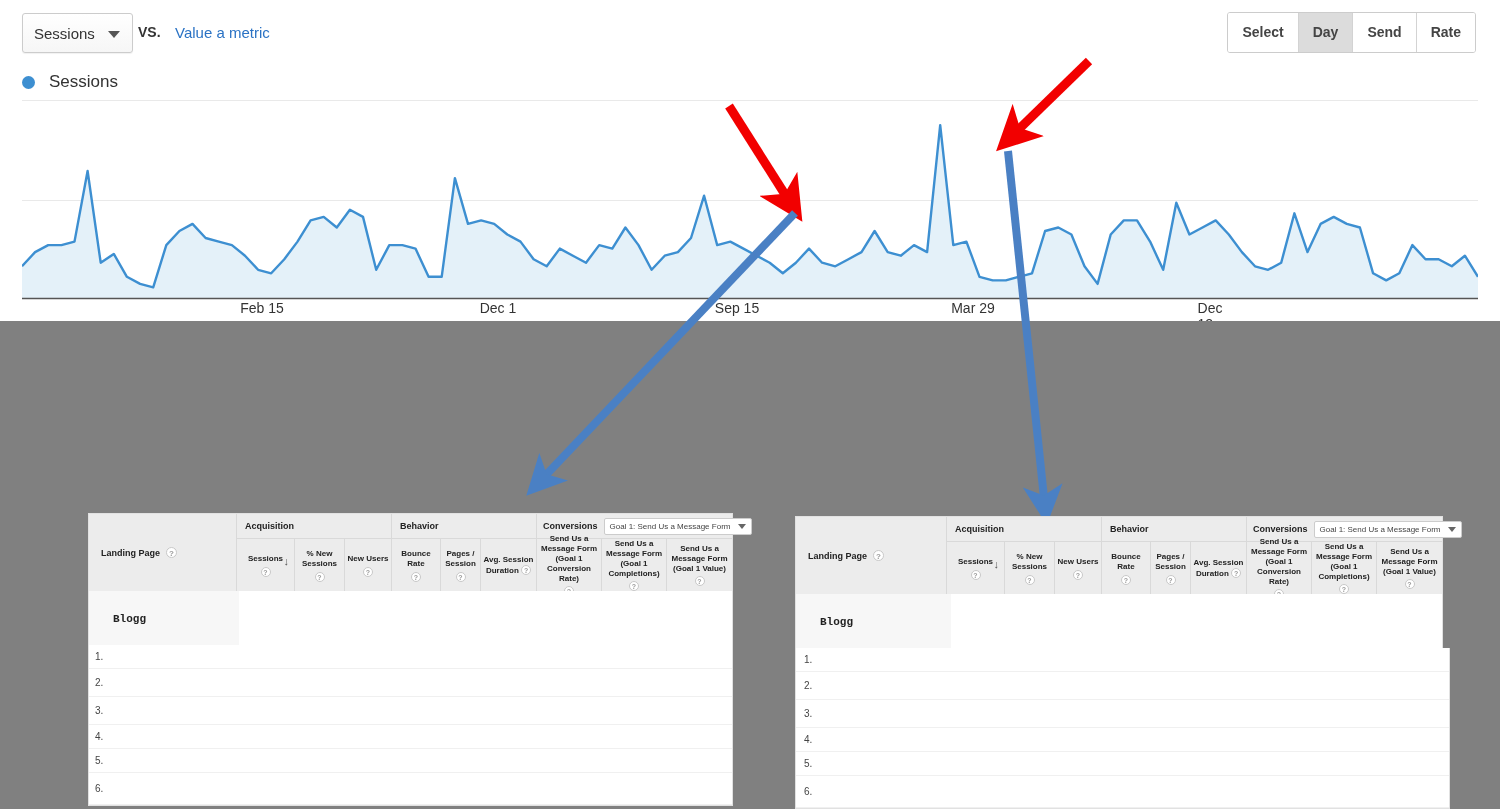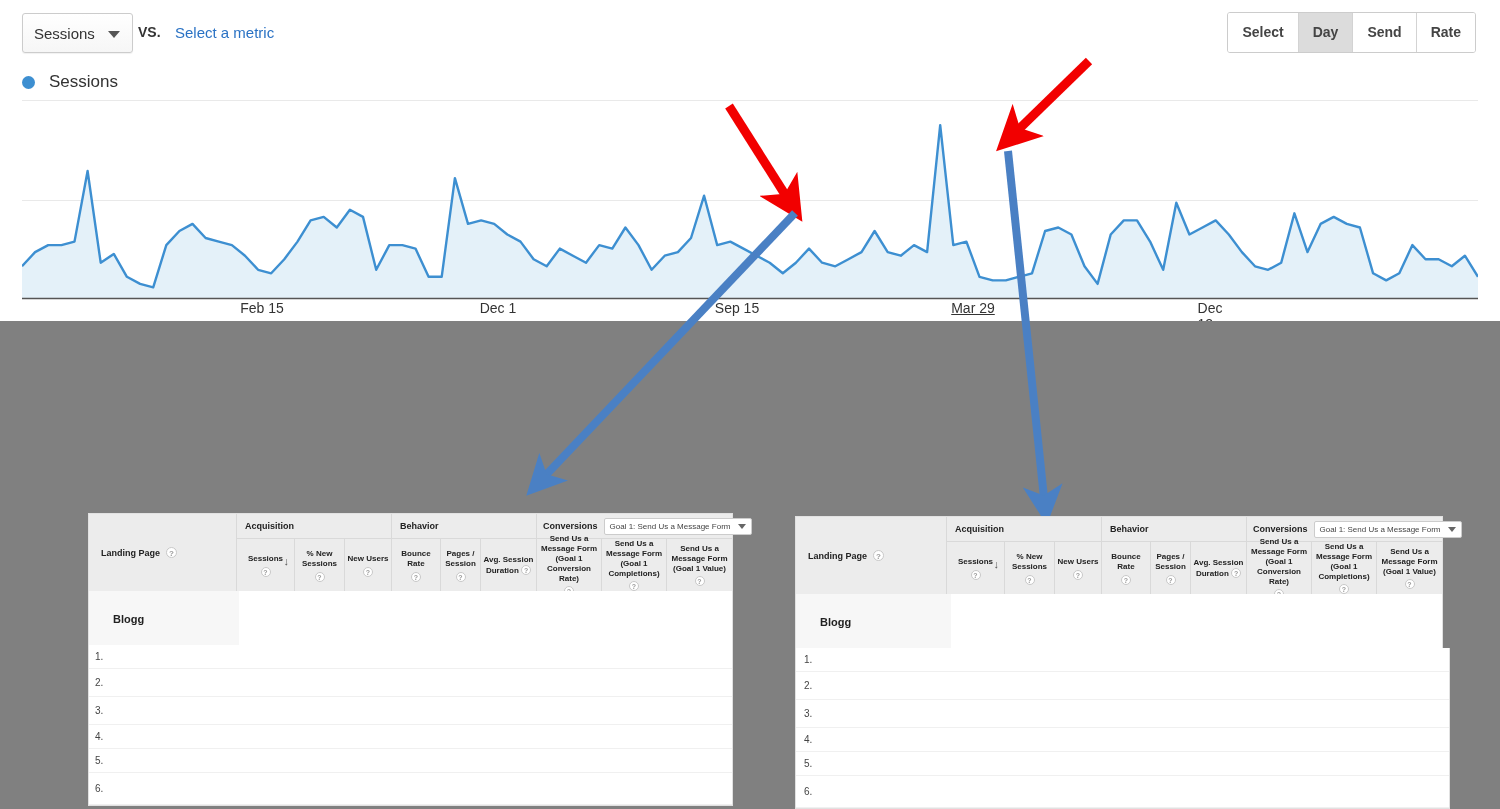--- a/index.html
+++ b/index.html
@@ -138,42 +138,42 @@
     position:relative; cursor:pointer; white-space:nowrap;
   }
   .goal-select .gcaret{
     width:0;height:0;border-left:4px solid transparent;
     border-right:4px solid transparent;border-top:5px solid #666;
     margin-left:8px;
   }
 
   .tbl-body{ background:#fff; border:1px solid #e1e1e1; border-top:none; }
   .section-row{ display:flex; background:#f7f7f7; }
-  .section-row .sec-label{ font-weight:bold; color:#222; display:flex; align-items:center; }
+  .section-row .sec-label{ font-weight:bold; color:#222; display:flex; align-items:center;font-family:Liberation Mono, monospace; }
   .section-row .sec-rest{ background:#fff; flex:1; }
 
   .num-rows{ background:#fff; }
   .num-row{ display:flex; align-items:center; border-bottom:1px solid #f0f0f0; }
   .num-row .idx{ color:#444; }
 </style>
 </head>
 <body>
 
 <div id="top-panel">
 
   <div id="metric-row">
 
     <div id="metric-select">
       <span class="lbl">Sessions</span>
       <span class="caret"></span>
     </div>
 
     <div id="vs-label">VS.</div>
 
-    <div id="select-metric-link">Select a metric</div>
+    <div id="select-metric-link">Value a metric</div>
 
     <div id="granularity">
       <div class="seg">Select</div>
       <div class="seg active">Day</div>
       <div class="seg">Send</div>
       <div class="seg">Rate</div>
     </div>
   </div>
 
   <div id="legend">
@@ -188,21 +188,21 @@
       <path id="area-path" fill="#e4f1f9" stroke="none" d="M0.0,166.3 L13.1,152.1 L26.2,145.1 L39.4,145.1 L52.5,141.6 L65.6,71.0 L78.7,162.7 L91.8,153.9 L104.9,176.8 L118.1,183.9 L131.2,187.4 L144.3,145.1 L157.4,131.0 L170.5,123.9 L183.6,138.0 L196.8,141.6 L209.9,145.1 L223.0,155.7 L236.1,169.8 L249.2,173.3 L262.3,159.2 L275.5,141.6 L288.6,120.4 L301.7,116.9 L314.8,127.5 L327.9,109.8 L341.0,116.9 L354.2,169.8 L367.3,145.1 L380.4,145.1 L393.5,148.6 L406.6,176.8 L419.7,176.8 L432.9,78.1 L446.0,123.9 L459.1,120.4 L472.2,123.9 L485.3,134.5 L498.5,141.6 L511.6,159.2 L524.7,166.3 L537.8,148.6 L550.9,155.7 L564.0,162.7 L577.2,145.1 L590.3,148.6 L603.4,127.5 L616.5,145.1 L629.6,169.8 L642.7,155.7 L655.9,152.1 L669.0,138.0 L682.1,95.7 L695.2,145.1 L708.3,141.6 L721.4,148.6 L734.6,155.7 L747.7,162.7 L760.8,173.3 L773.9,162.7 L787.0,148.6 L800.1,162.7 L813.3,166.3 L826.4,159.2 L839.5,152.1 L852.6,131.0 L865.7,152.1 L878.8,155.7 L892.0,145.1 L905.1,152.1 L918.2,25.2 L931.3,145.1 L944.4,141.6 L957.5,176.8 L970.7,180.4 L983.8,180.4 L996.9,176.8 L1010.0,173.3 L1023.1,131.0 L1036.3,127.5 L1049.4,134.5 L1062.5,166.3 L1075.6,183.9 L1088.7,134.5 L1101.8,120.4 L1115.0,120.4 L1128.1,141.6 L1141.2,169.8 L1154.3,102.8 L1167.4,134.5 L1180.5,127.5 L1193.7,120.4 L1206.8,134.5 L1219.9,152.1 L1233.0,166.3 L1246.1,169.8 L1259.2,162.7 L1272.4,113.3 L1285.5,152.1 L1298.6,123.9 L1311.7,116.9 L1324.8,123.9 L1337.9,127.5 L1351.1,173.3 L1364.2,180.4 L1377.3,173.3 L1390.4,145.1 L1403.5,159.2 L1416.6,159.2 L1429.8,166.3 L1442.9,155.7 L1456.0,176.8 L1456,198 L0,198 Z"></path>
       <path id="line-path" fill="none" stroke="#3d8fd1" stroke-width="2.4" stroke-linejoin="round" d="M0.0,166.3 L13.1,152.1 L26.2,145.1 L39.4,145.1 L52.5,141.6 L65.6,71.0 L78.7,162.7 L91.8,153.9 L104.9,176.8 L118.1,183.9 L131.2,187.4 L144.3,145.1 L157.4,131.0 L170.5,123.9 L183.6,138.0 L196.8,141.6 L209.9,145.1 L223.0,155.7 L236.1,169.8 L249.2,173.3 L262.3,159.2 L275.5,141.6 L288.6,120.4 L301.7,116.9 L314.8,127.5 L327.9,109.8 L341.0,116.9 L354.2,169.8 L367.3,145.1 L380.4,145.1 L393.5,148.6 L406.6,176.8 L419.7,176.8 L432.9,78.1 L446.0,123.9 L459.1,120.4 L472.2,123.9 L485.3,134.5 L498.5,141.6 L511.6,159.2 L524.7,166.3 L537.8,148.6 L550.9,155.7 L564.0,162.7 L577.2,145.1 L590.3,148.6 L603.4,127.5 L616.5,145.1 L629.6,169.8 L642.7,155.7 L655.9,152.1 L669.0,138.0 L682.1,95.7 L695.2,145.1 L708.3,141.6 L721.4,148.6 L734.6,155.7 L747.7,162.7 L760.8,173.3 L773.9,162.7 L787.0,148.6 L800.1,162.7 L813.3,166.3 L826.4,159.2 L839.5,152.1 L852.6,131.0 L865.7,152.1 L878.8,155.7 L892.0,145.1 L905.1,152.1 L918.2,25.2 L931.3,145.1 L944.4,141.6 L957.5,176.8 L970.7,180.4 L983.8,180.4 L996.9,176.8 L1010.0,173.3 L1023.1,131.0 L1036.3,127.5 L1049.4,134.5 L1062.5,166.3 L1075.6,183.9 L1088.7,134.5 L1101.8,120.4 L1115.0,120.4 L1128.1,141.6 L1141.2,169.8 L1154.3,102.8 L1167.4,134.5 L1180.5,127.5 L1193.7,120.4 L1206.8,134.5 L1219.9,152.1 L1233.0,166.3 L1246.1,169.8 L1259.2,162.7 L1272.4,113.3 L1285.5,152.1 L1298.6,123.9 L1311.7,116.9 L1324.8,123.9 L1337.9,127.5 L1351.1,173.3 L1364.2,180.4 L1377.3,173.3 L1390.4,145.1 L1403.5,159.2 L1416.6,159.2 L1429.8,166.3 L1442.9,155.7 L1456.0,176.8"></path>
       <line x1="0" y1="198.5" x2="1456" y2="198.5" stroke="#555" stroke-width="1.6"></line>
     </svg>
   </div>
 
   <div id="x-axis">
       <div class="tick" style="left: 262px;">Feb 15</div>
       <div class="tick" style="left: 498px;">Dec 1</div>
       <div class="tick" style="left: 737px;">Sep 15</div>
-      <div class="tick" style="left: 973px; text-decoration: underline;">Mar 29</div>
+      <div class="tick" style="left: 973px;">Mar 29</div>
       <div class="tick" style="left: 1210px;">Dec 12</div>
     </div>
 </div>
 
 <div id="backdrop"></div>
 
 <svg style="position:absolute;left:0;top:0;width:1500px;height:809px;pointer-events:none">
   <defs>
     <marker id="red-head" markerWidth="5" markerHeight="5" refX="1.6" refY="2.5" orient="auto">
       <path d="M0,0 L5,2.5 L0,5 L1.3,2.5 z" fill="#f20000"></path>

